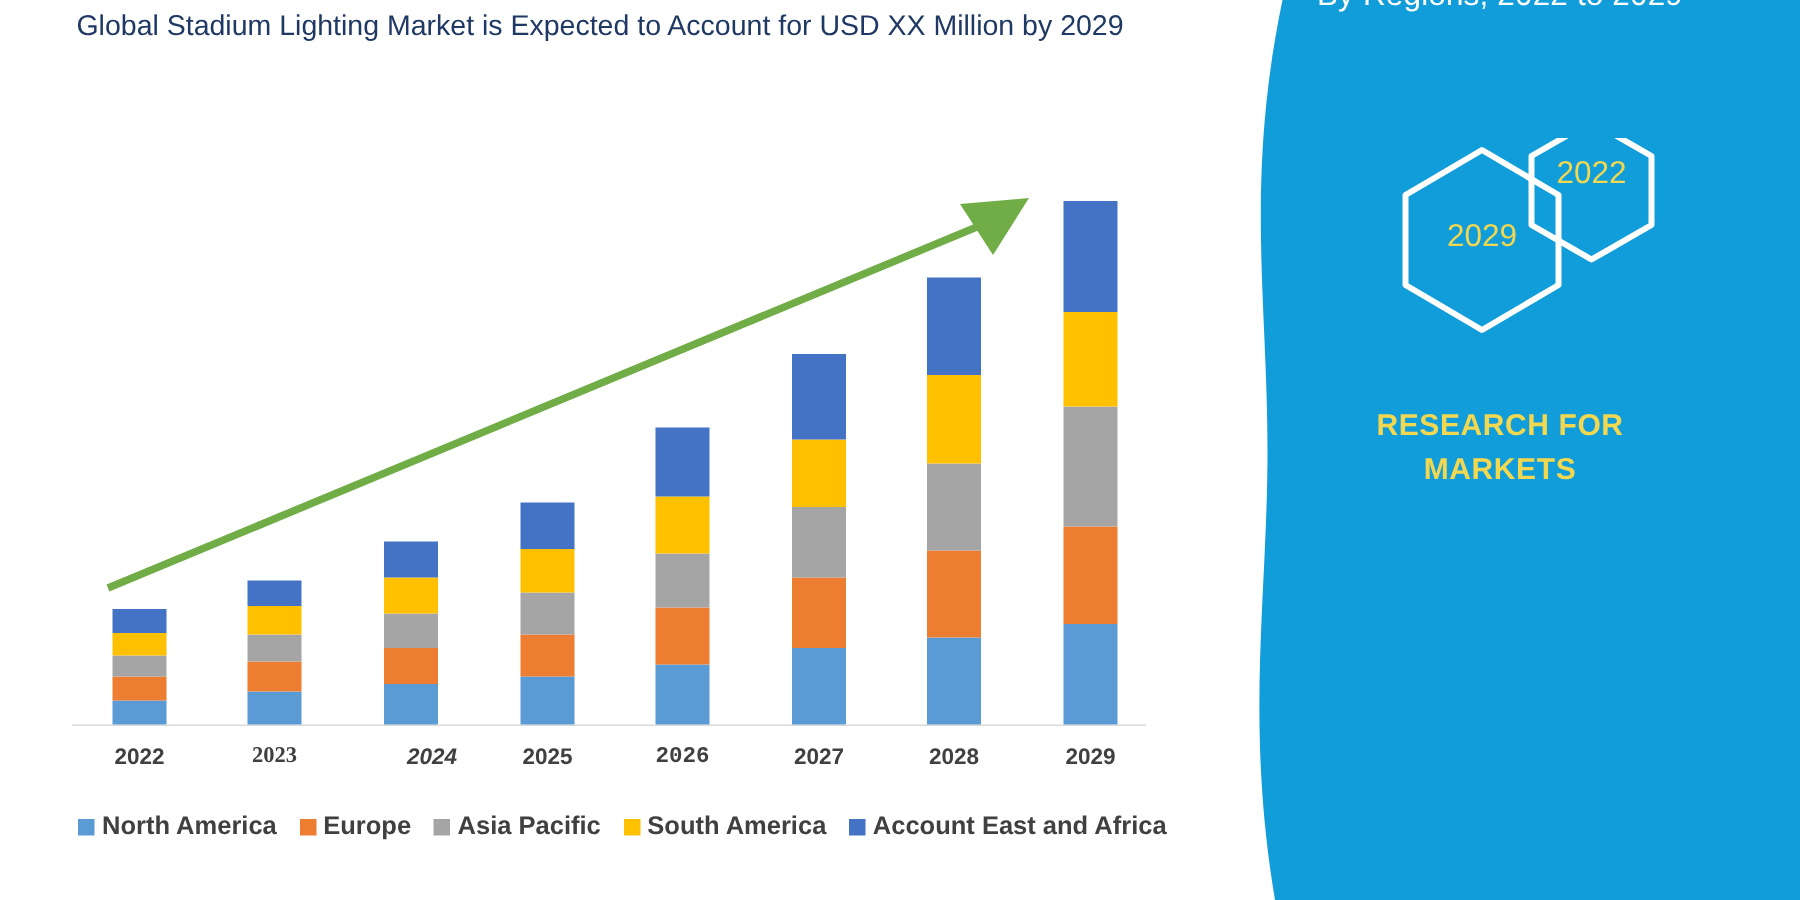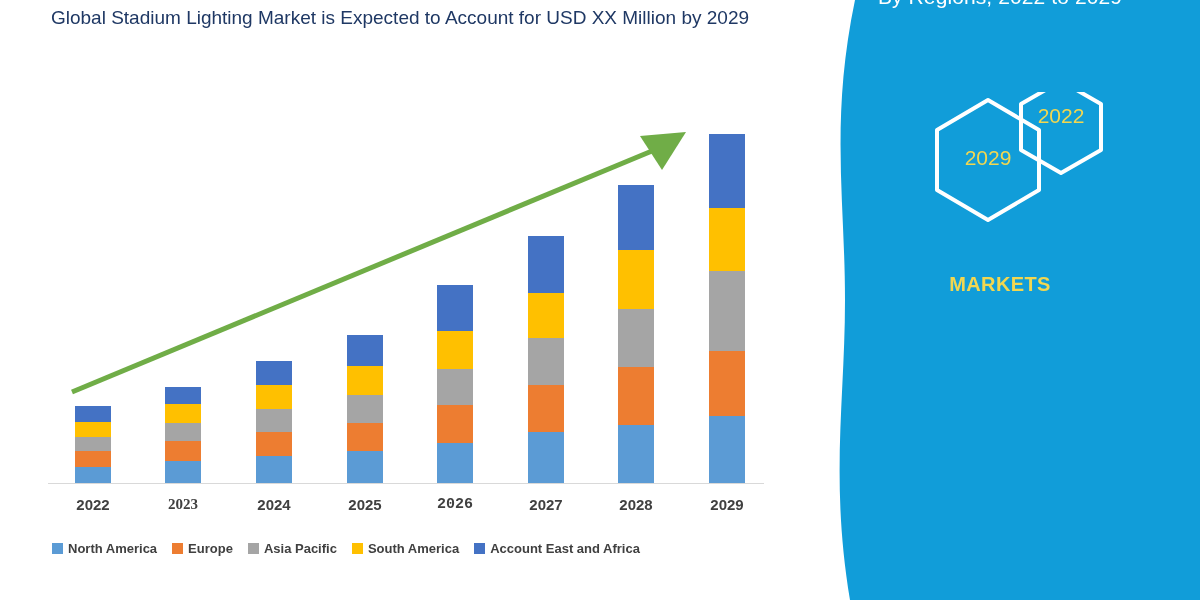--- a/index.html
+++ b/index.html
@@ -53,21 +53,21 @@
   }
   .arrow{position:absolute;left:0;top:0;}
 
   
   .legend{
     position:absolute;top:541px;left:52px;width:730px;
     display:flex;align-items:center;gap:15px;
   }
   .legend-item{display:flex;align-items:center;gap:5px;}
   .legend-swatch{width:11px;height:11px;display:block;}
-  .legend-text{color:#404040;font-size:13px;font-weight:700;white-space:nowrap;}
+  .legend-text{color:#404040;font-size:17px;font-weight:700;white-space:nowrap;}
 </style>
 </head>
 <body>
 
 <div id="root">
 
   <div class="chart-area">
 
     <div class="chart-title">Global Stadium Lighting Market is Expected to Account for USD XX Million by 2029</div>
 
@@ -93,21 +93,21 @@
           <div class="seg" style="height: 17px; bottom: 79px; background: rgb(68, 114, 196);"></div>
         </div>
         <div class="xlabel" style="left: 143px; font-family: Liberation Serif, serif;">2023</div>
         <div class="bar" style="left: 256px; top: 361px; height: 122px; position: absolute;">
           <div class="seg" style="height: 27px; bottom: 0px; background: rgb(91, 155, 213);"></div>
           <div class="seg" style="height: 24px; bottom: 27px; background: rgb(237, 125, 49);"></div>
           <div class="seg" style="height: 23px; bottom: 51px; background: rgb(165, 165, 165);"></div>
           <div class="seg" style="height: 24px; bottom: 74px; background: rgb(255, 192, 0);"></div>
           <div class="seg" style="height: 24px; bottom: 98px; background: rgb(68, 114, 196);"></div>
         </div>
-        <div class="xlabel" style="left: 234px;">2024</div>
+        <div class="xlabel" style="left: 248px; font-style: italic;">2024</div>
         <div class="bar" style="left: 347px; top: 335px; height: 148px; position: absolute;">
           <div class="seg" style="height: 32px; bottom: 0px; background: rgb(91, 155, 213);"></div>
           <div class="seg" style="height: 28px; bottom: 32px; background: rgb(237, 125, 49);"></div>
           <div class="seg" style="height: 28px; bottom: 60px; background: rgb(165, 165, 165);"></div>
           <div class="seg" style="height: 29px; bottom: 88px; background: rgb(255, 192, 0);"></div>
           <div class="seg" style="height: 31px; bottom: 117px; background: rgb(68, 114, 196);"></div>
         </div>
         <div class="xlabel" style="left: 325px;">2025</div>
         <div class="bar" style="left: 437px; top: 285px; height: 198px; position: absolute;">
           <div class="seg" style="height: 40px; bottom: 0px; background: rgb(91, 155, 213);"></div>
@@ -178,17 +178,18 @@
     <div class="hexwrap">
       <svg width="400" height="160" viewBox="0 0 400 160">
         <polygon points="137,38 188,8 239,38 239,98 188,128 137,98" fill="none" stroke="#ffffff" stroke-width="4" stroke-linejoin="round"></polygon>
         <polygon points="221,12 261,-11 301,12 301,58 261,81 221,58" fill="none" stroke="#ffffff" stroke-width="4" stroke-linejoin="round"></polygon>
       </svg>
       <div class="hex-label" style="left:148px;top:54px;width:80px;">2029</div>
       <div class="hex-label" style="left:221px;top:12px;width:80px;">2022</div>
     </div>
 
     <div class="brand">
+      <div>RESEARCH FOR</div>
       <div>MARKETS</div>
     </div>
   </div>
 
 </div>
 
 </body></html>

